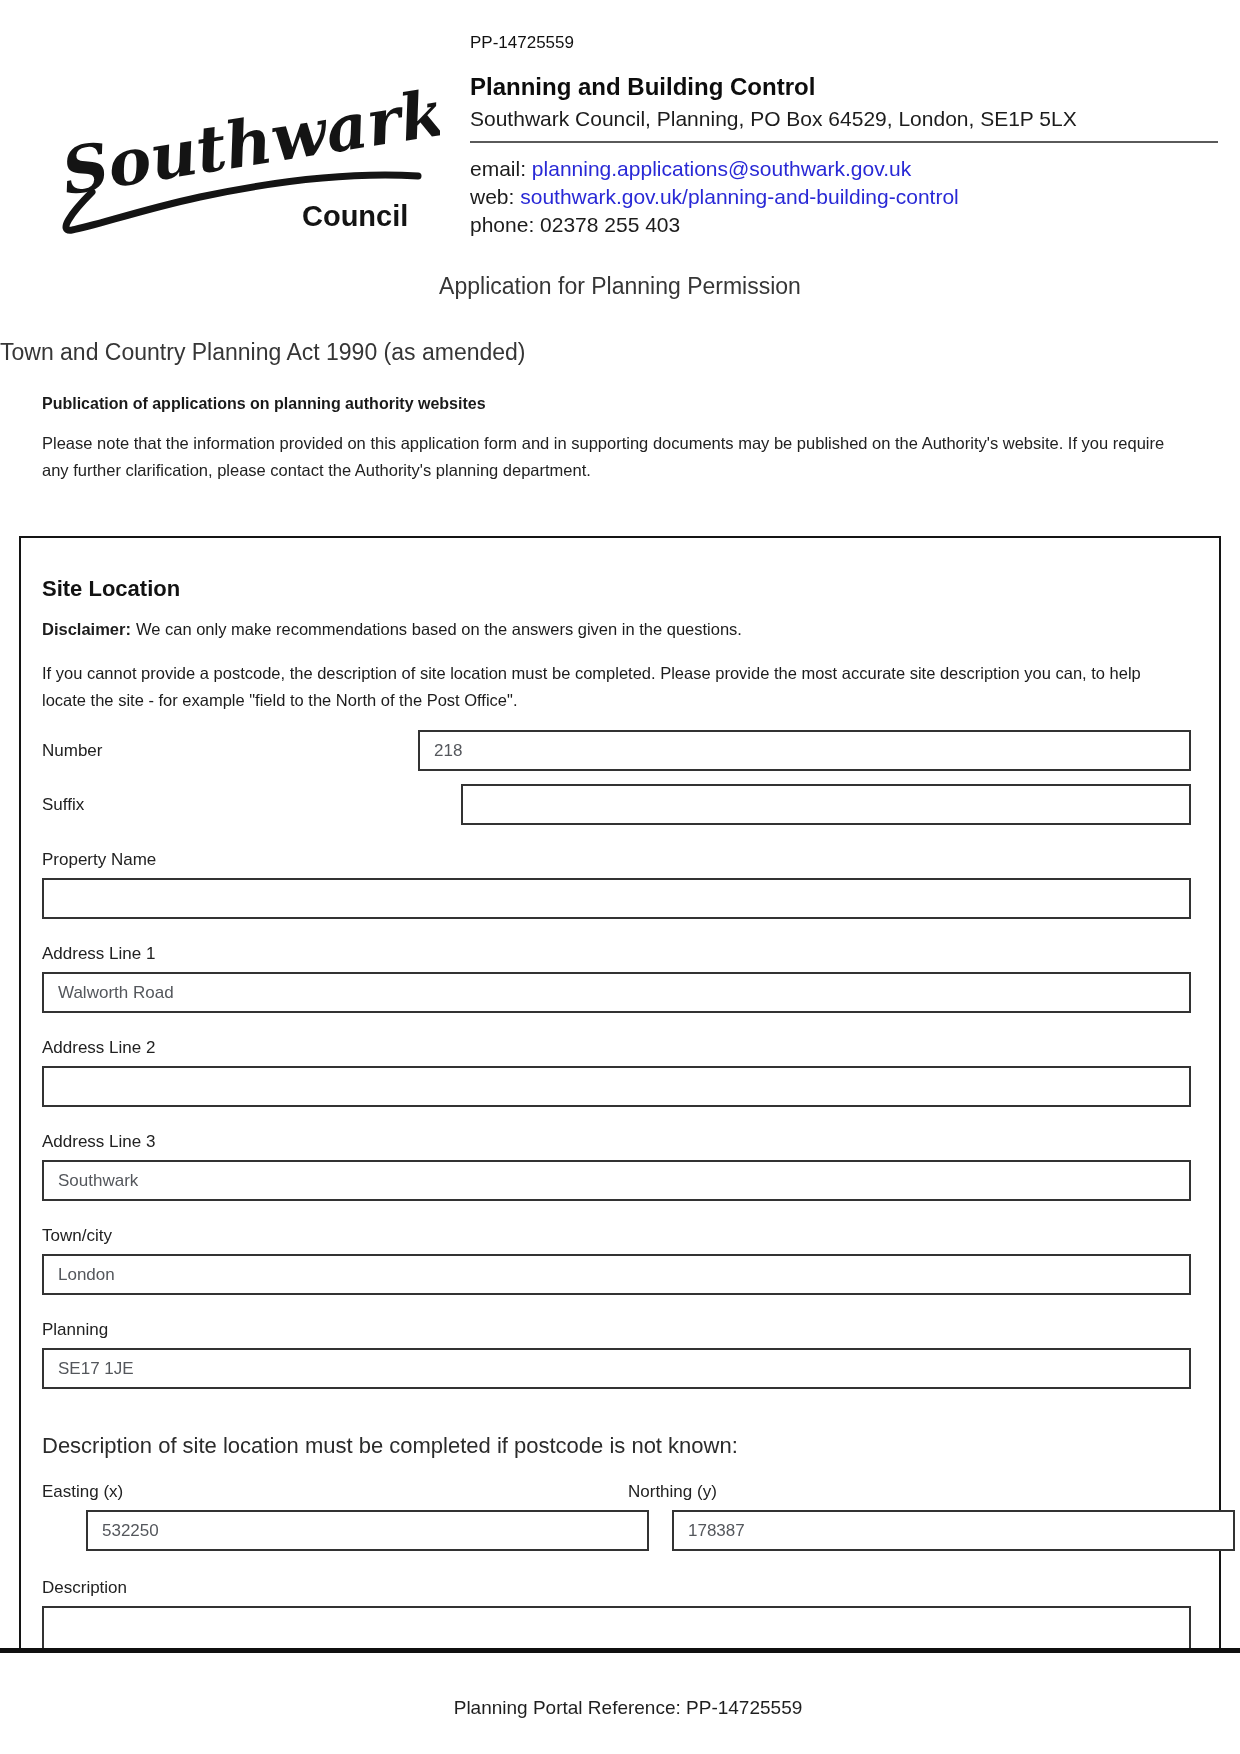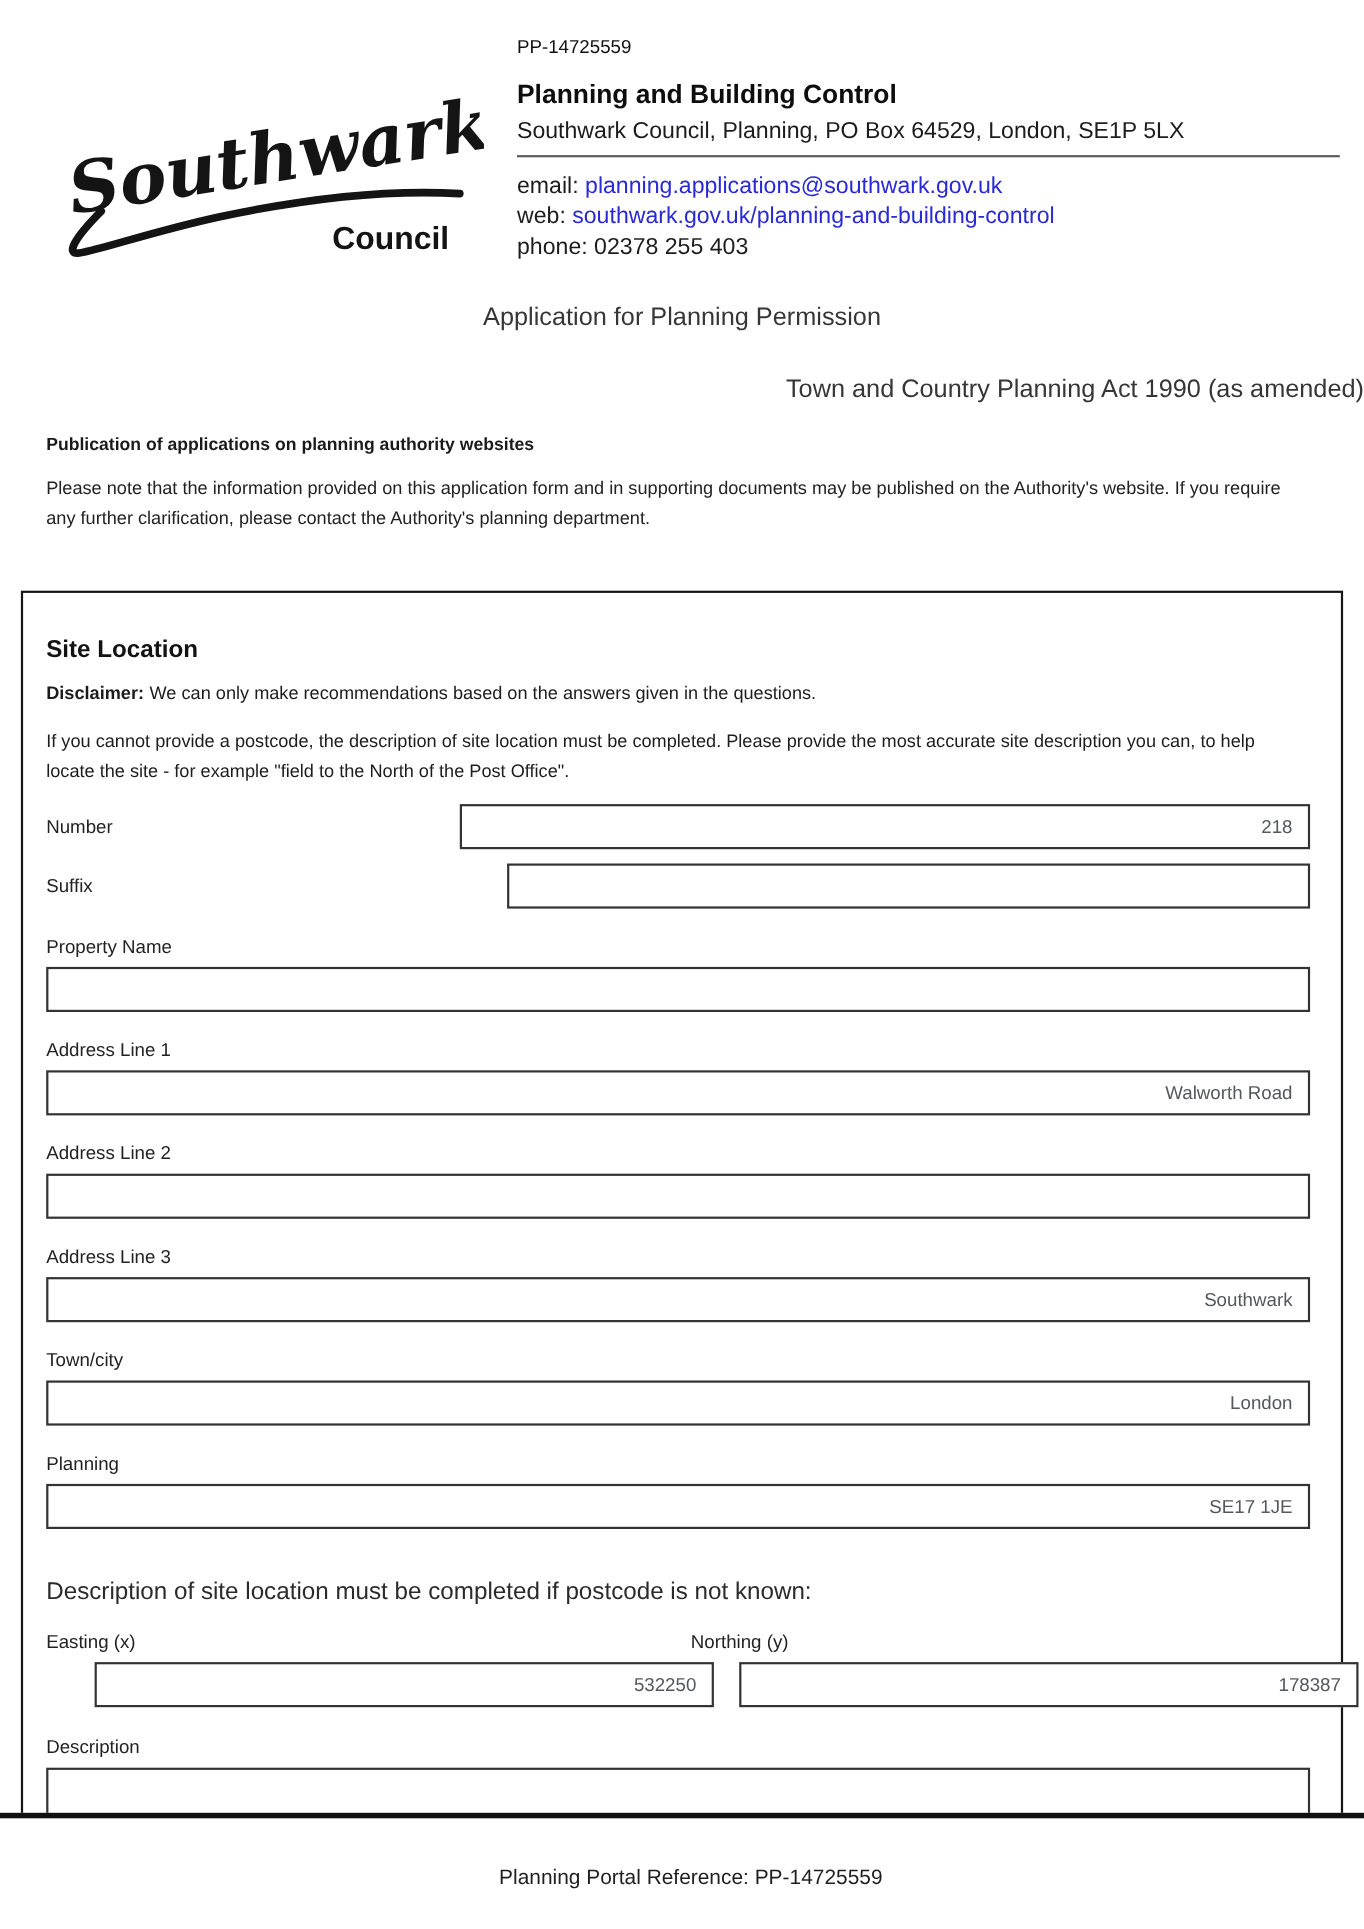--- a/index.html
+++ b/index.html
@@ -12,36 +12,36 @@
   .header { display:flex; padding:30px 22px 0 50px; }
   .logo-wrap { width:420px; flex:none; padding-top:34px; }
   .header-info { flex:1; }
   .pp-ref { font-weight:normal; font-size:17px; margin:3px 0 20px; color:#111; }
   .dept { font-weight:bold; font-size:24px; margin-bottom:6px; color:#0d0d0d; }
   .addr { font-size:21px; padding-bottom:10px; border-bottom:2px solid #5a5a5a; margin-bottom:12px; }
   .contact-line { font-size:21px; line-height:28px; }
   .contact-line a { text-decoration:none; cursor:pointer; }
   
   .title-main { text-align:center; font-size:23px; font-weight:normal; color:#363636; margin-top:24px; line-height:28px; }
-  .title-act  { text-align:right; font-size:23px; font-weight:normal; color:#363636; margin-top:38px; line-height:28px; }
+  .title-act  { text-align:left; font-size:23px; font-weight:normal; color:#363636; margin-top:38px; line-height:28px; }
   .pub-heading { font-size:16px; font-weight:bold; margin:28px 42px 0; color:#1a1a1a; line-height:20px; }
   .pub-body { font-size:16.5px; margin:16px 42px 0; width:1150px; line-height:27px; color:#222; }
   
   .box { margin:52px 19px 0; border:2px solid #141414; padding:38px 28px 30px 21px; }
   .box h3 { font-size:22px; font-weight:bold; color:#121212; line-height:26px; }
   .disclaimer { margin-top:17px; font-size:16.5px; line-height:20px; }
   .disclaimer .b { font-weight:bold; }
   .disclaimer .t { margin-left:5px; }
   .intro { margin-top:21px; font-size:16.5px; line-height:27px; width:1120px; }
   .field-label { display:block; font-size:17px; color:#222; line-height:18px; }
   input.fld, textarea.fld {
     border:2px solid #333; background:#fff; font-family:"Liberation Sans", sans-serif;
     font-size:17px; color:#54575c; outline:none;
   }
-  input.fld { height:41px; padding:12px 14px;text-align:right; }
+  input.fld { height:41px; padding:12px 14px; }
   .inline-row { display:flex; align-items:center; margin-top:16px; }
   .inline-row + .inline-row { margin-top:13px;gap:43px; }
   .inline-row .field-label { width:376px; flex:none; }
   .inline-row input.fld { flex:1; }
   .stack .field-label { margin-top:26px; }
   .stack input.fld { display:block; width:100%; margin-top:9px; }
   .desc-heading { margin-top:44px; font-size:22px; font-weight:normal; color:#2b2b2b; line-height:26px; }
   .coord-row { display:flex; gap:23px; margin-top:24px; }
   .coord-col1 { width:563px; flex:none; }
   .coord-col2 { flex:1; }

